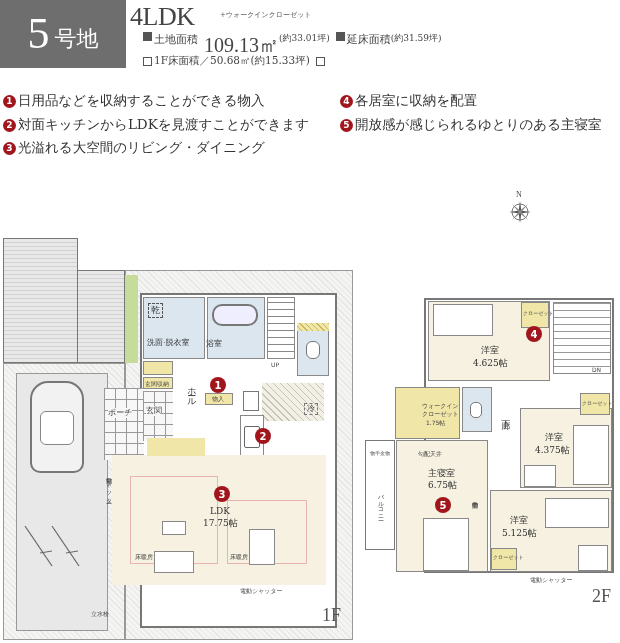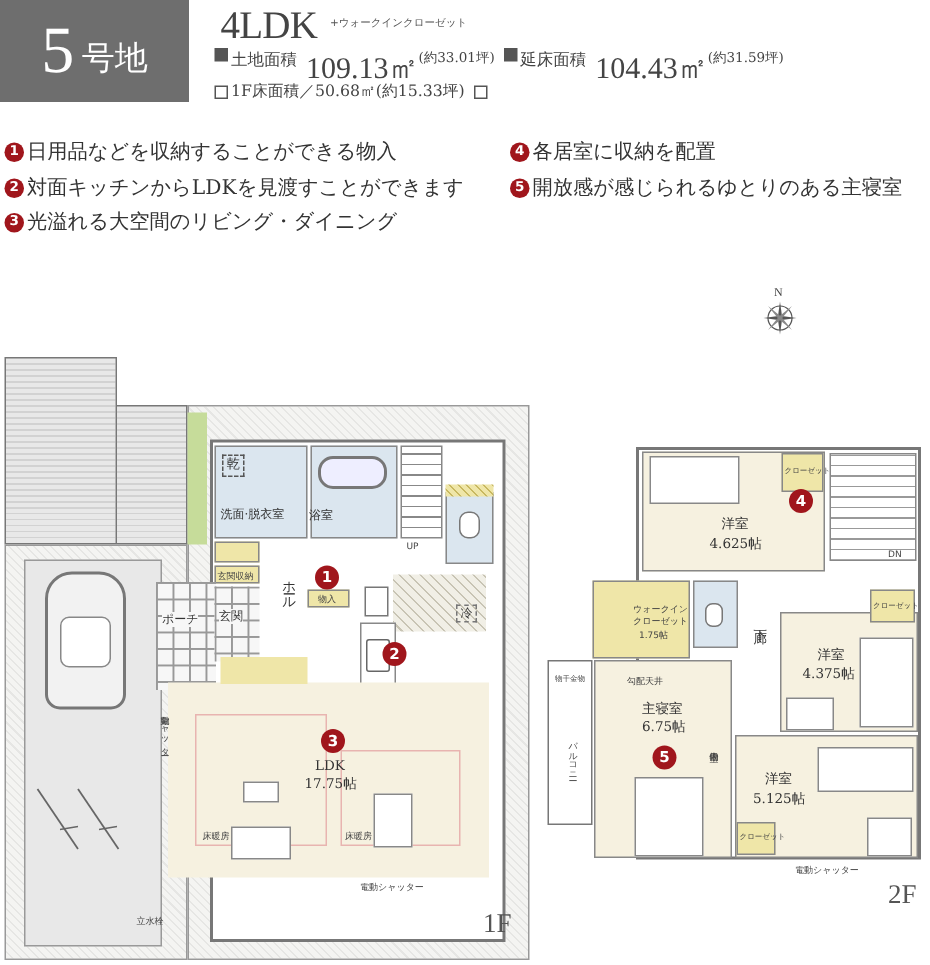--- a/index.html
+++ b/index.html
@@ -3,21 +3,21 @@
 <meta charset="utf-8">
 <style>
   * { box-sizing: border-box; margin: 0; padding: 0; }
   body { width: 620px; height: 643px; background: #fff; font-family: "DejaVu Serif", "Liberation Serif", serif; color: #333; position: relative; overflow: hidden; }
   .abs { position: absolute; }
 
   
   .lot-badge { left: 0; top: 0; width: 126px; height: 68px; background: #6e6e6e; color: #fff; display: flex; align-items: center; justify-content: center; }
   .lot-num { font-size: 44px; font-family: "Liberation Serif", serif; line-height: 1; }
   .lot-suffix { font-size: 22px; margin-left: 5px; margin-top: 10px; font-family: "DejaVu Sans", sans-serif; }
-  .layout-type { left: 147px; top: 2px; font-size: 26px; font-family: "Liberation Serif", serif; color: #444; letter-spacing: -0.5px; }
+  .layout-type { left: 130px; top: 2px; font-size: 26px; font-family: "Liberation Serif", serif; color: #444; letter-spacing: -0.5px; }
   .layout-extra { left: 220px; top: 10px; font-size: 7px; color: #555; font-family: "DejaVu Sans", sans-serif; }
   .area-row1 { left: 143px; top: 32px; display: flex; align-items: flex-start; font-size: 11px; color: #444; white-space: nowrap; }
   .area-row1 .sq { display: inline-block; width: 9px; height: 9px; background: #555; margin-right: 2px; }
   .area-row1 .big { font-size: 20px; font-family: "Liberation Serif", serif; margin-left: 6px; }
   .area-row1 .small { font-size: 9px; }
   .area-row2 { left: 143px; top: 54px; font-size: 10.5px; color: #444; white-space: nowrap; display: flex; align-items: center; }
   .area-row2 .sq-o { display: inline-block; width: 9px; height: 9px; border: 1px solid #555; margin-right: 2px; }
 
   
   .feature { font-size: 13.5px; color: #333; white-space: nowrap; display: flex; align-items: center; font-family: "DejaVu Serif", serif; }
@@ -49,21 +49,20 @@
 <div class="abs layout-extra">+ウォークインクローゼット</div>
 
 <div class="abs area-row1">
   <span class="sq"></span>
   <span>土地面積</span>
   <span class="big">109.13㎡</span>
   <span class="small">(約33.01坪)</span>
   <span style="width:6px"></span>
   <span class="sq"></span>
   <span>延床面積</span>
-  <span class="big">104.43㎡</span>
   <span class="small">(約31.59坪)</span>
 </div>
 <div class="abs area-row2">
   <span class="sq-o"></span>
   <span>1F床面積／50.68㎡(約15.33坪)</span>
   <span style="width:6px"></span>
   <span class="sq-o"></span>
 </div>
 
 <div class="abs feature" style="left:3px;top:92px">

